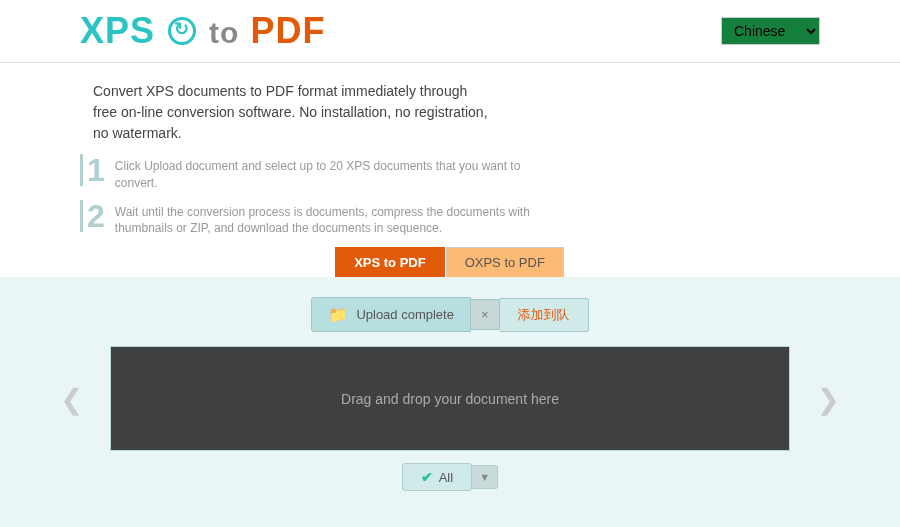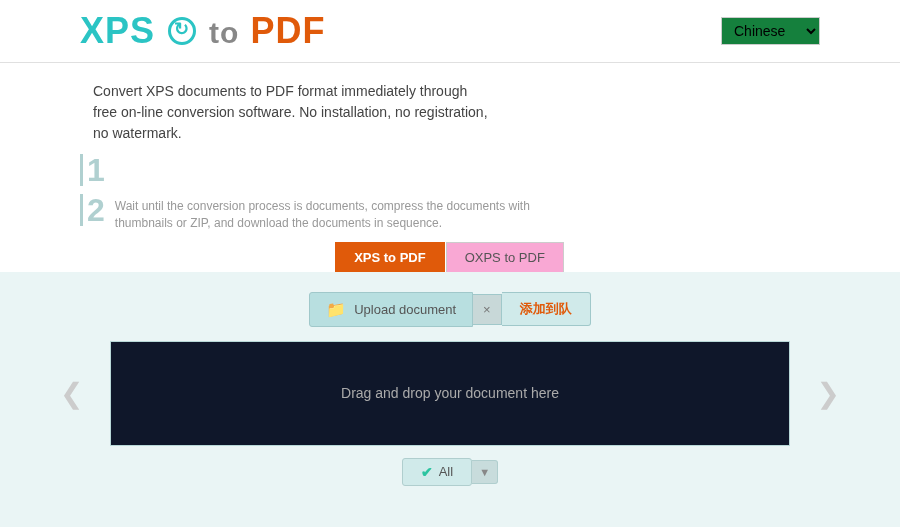--- a/index.html
+++ b/index.html
@@ -94,21 +94,21 @@
     }
     .tabs-inner {
       display: flex;
       gap: 0;
     }
     .tab {
       padding: 7px 18px;
       font-size: 13px;
       cursor: pointer;
       border: 1px solid #ccc;
-      background: #f9a8d4;
+      background: #fdba74;
       color: #555;
       border-bottom: none;
       margin-right: 1px;
     }
     .tab.active {
       background: #e05a0a;
       color: #fff;
       border-color: #e05a0a;
       font-weight: bold;
     }
@@ -158,26 +158,26 @@
     }
     .convert-btn {
       background: #d0eaea;
       border: 1px solid #a0c8ca;
       border-left: none;
       border-radius: 0 3px 3px 0;
       padding: 7px 18px;
       font-size: 13px;
       color: #e05a0a;
       cursor: pointer;
-      font-weight: bold;
+      font-weight: normal;
     }
 
     
     .dropzone {
-      background: #0f172a;
+      background: #404040;
       border: 1px solid #b8d8d8;
       margin: 0 110px;
       padding: 35px 20px;
       text-align: center;
       color: #aaa;
       font-size: 14px;
       min-height: 105px;
       display: flex;
       align-items: center;
       justify-content: center;
@@ -267,40 +267,41 @@
   </select>
 </div>
 
 <div class="description">
   <span>Convert XPS documents to PDF format immediately through free on-line conversion software. No installation, no registration, no watermark.</span>
 </div>
 
 <div class="steps">
   <div class="step">
     <div class="step-number">1</div>
+    <div class="step-text">Click Upload document and select up to 20 XPS documents that you want to convert.</div>
   </div>
   <div class="step">
     <div class="step-number">2</div>
     <div class="step-text">Wait until the conversion process is documents, compress the documents with thumbnails or ZIP, and download the documents in sequence.</div>
   </div>
 </div>
 
 <div class="tabs-section">
   <div class="tabs-inner">
     <div class="tab active">XPS to PDF</div>
     <div class="tab">OXPS to PDF</div>
   </div>
 </div>
 
 <div class="main-area">
 
   <div class="upload-row">
     <div class="upload-btn">
       <span class="upload-btn-icon">📁</span>
-      <span>Upload document</span>
+      <span>Upload complete</span>
     </div>
     <div class="clear-btn">×</div>
     <div class="convert-btn">添加到队</div>
   </div>
 
   <div style="position:relative;">
     <div class="arrow-left">❮</div>
     <div class="dropzone">
       <span>Drag and drop your document here</span>
     </div>

